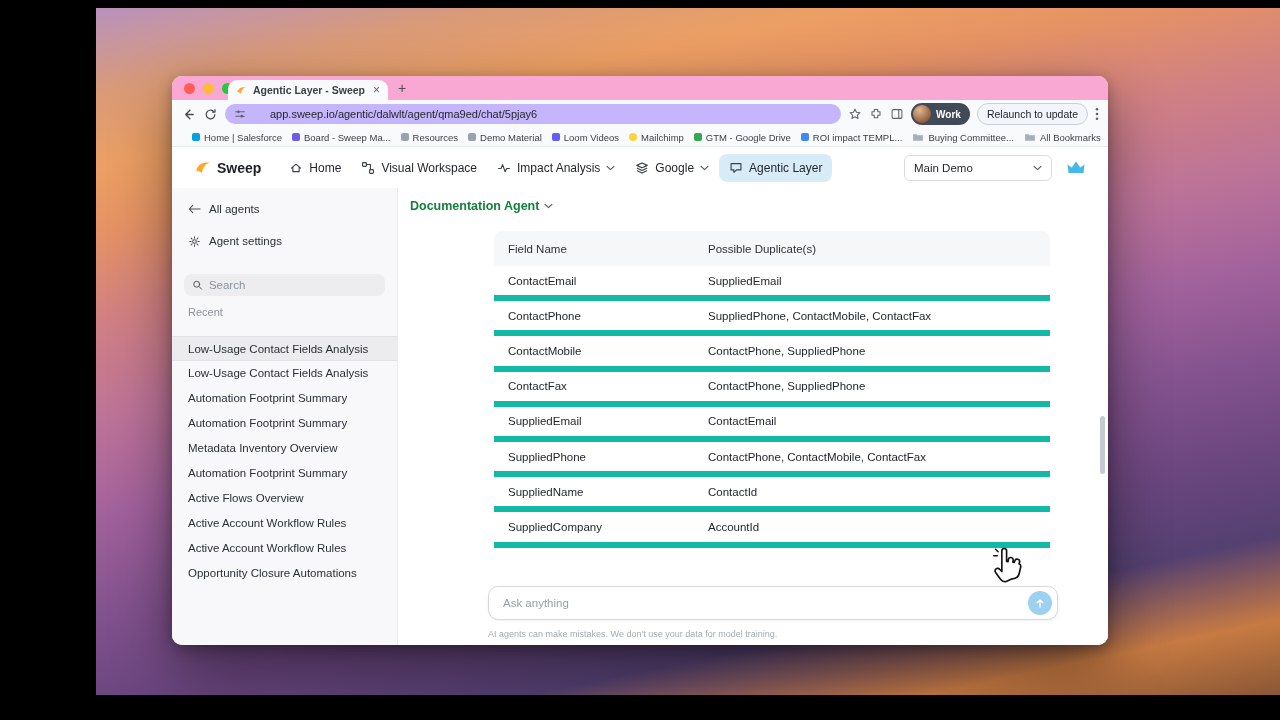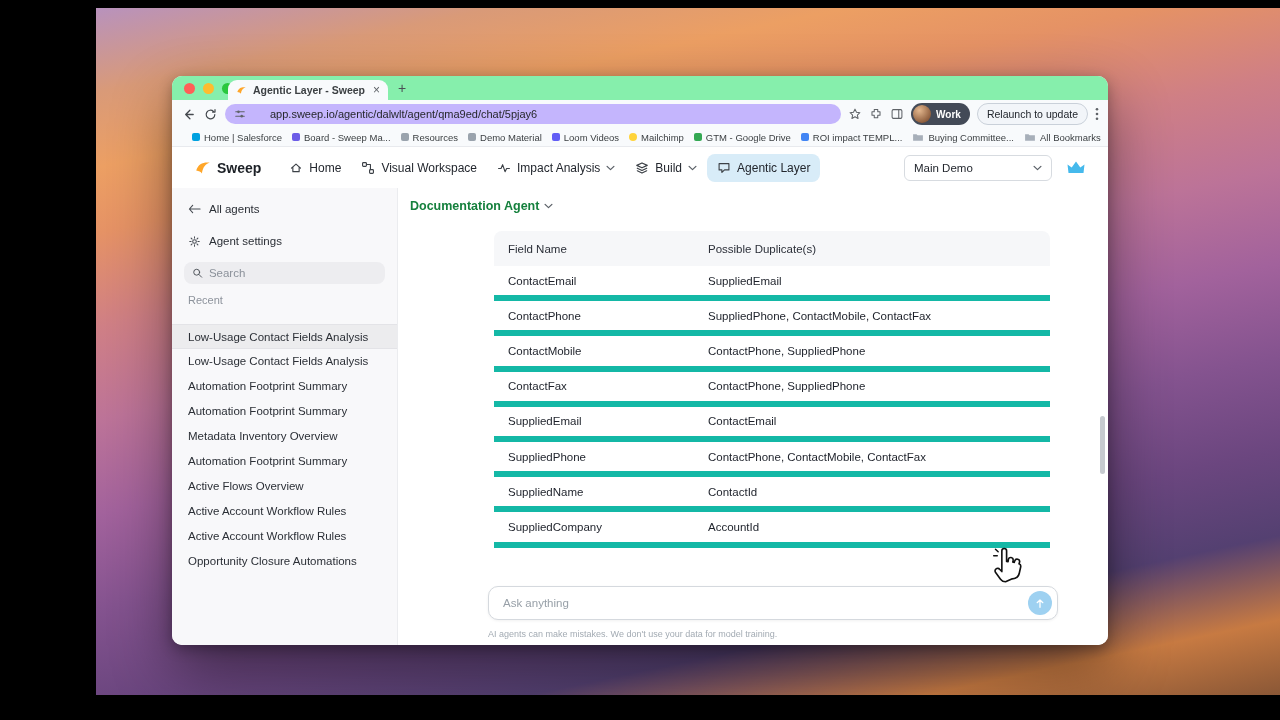--- a/index.html
+++ b/index.html
@@ -13,21 +13,21 @@
         #b892bd 0%, #d99a78 9%, #ec9f63 17%, #e59265 24%,
         #cf7f85 34%, #bc7398 44%, #a2629c 54%, #84538f 64%,
         #6b467f 74%, #544071 83%, #c77a42 92%, #8a5736 100%);
   }
 
   
   .window { position:absolute; left:172px; top:76px; width:936px; height:569px;
     border-radius:10px; overflow:hidden; background:#fff;
     box-shadow:0 24px 60px rgba(0,0,0,.45), 0 4px 14px rgba(0,0,0,.3); }
 
-  .tabstrip { position:relative; height:24px; background:#86efac; }
+  .tabstrip { position:relative; height:24px; background:#f9a8d4; }
   .traffic { position:absolute; left:12px; top:7px; display:flex; gap:8px; }
   .traffic span { width:11px; height:11px; border-radius:50%; display:block; }
   .tl-red{background:#ff5f57}.tl-yellow{background:#febc2e}.tl-green{background:#29c73f}
   .tab { position:absolute; left:56px; top:4px; height:20px; width:160px;
     background:#f8fafc; border-radius:9px 9px 0 0; display:flex; align-items:center; gap:6px; padding:0 8px; }
   .tab-title { font-size:10.5px; color:#3c4043; white-space:nowrap; overflow:hidden; text-overflow:ellipsis; flex:1; font-weight:bold; }
   .tab-close { font-size:12px; color:#5f6368; line-height:1; }
   .newtab { position:absolute; left:226px; top:4px; font-size:14px; color:#4a4f55; }
 
   .toolbar { height:28px; background:#f8fafc; display:flex; align-items:center; gap:7px; padding:0 9px; }
@@ -55,21 +55,21 @@
   .chev { width:9px; height:6px; stroke:#5a6067; stroke-width:1.4; fill:none; stroke-linecap:round; stroke-linejoin:round; }
   .env-select { margin-left:auto; width:148px; height:26px; border:1px solid #d7dbe0; border-radius:6px; display:flex; align-items:center; padding:0 9px; font-size:11.5px; color:#23272e; }
   .env-select .chev { margin-left:auto; }
   .crown { margin-left:14px; display:block; }
 
   
   .appbody { display:flex; height:457px; }
   .sidebar { width:226px; background:#f8f8fa; border-right:1px solid #ebecef; padding-top:8px; overflow:hidden; }
   .side-link { height:26px; display:flex; align-items:center; gap:8px; padding:0 16px; font-size:11.5px; color:#2b2f36; white-space:nowrap; }
   .sic { stroke:#474c53; stroke-width:1.2; fill:none; stroke-linecap:round; stroke-linejoin:round; display:block; }
-  .searchbox { margin:8px 12px 6px; height:22px; background:#ededf0; border-radius:8px; display:flex; align-items:center; gap:6px; padding:0 8px; }
+  .searchbox { margin:20px 12px 6px; height:22px; background:#ededf0; border-radius:8px; display:flex; align-items:center; gap:6px; padding:0 8px; }
   .searchbox input { border:none; outline:none; background:transparent; font-size:11.5px; color:#2b2f36; width:100%; font-family:inherit; }
   .searchbox input::placeholder { color:#8b919a; }
   .recent-title { margin:10px 16px 18px; font-size:11px; color:#8d939c; }
   .recent-item { height:25px; line-height:25px; padding:0 16px; font-size:11.5px; color:#2b2f36; white-space:nowrap; overflow:hidden; text-overflow:ellipsis; }
   .recent-item.active { background:#ececee; border-top:1px solid #e3e3e7; border-bottom:1px solid #e3e3e7; }
 
   .content { position:relative; flex:1; background:#fff; }
   .agent-title { position:absolute; left:12px; top:11px; display:flex; align-items:center; gap:5px; font-size:12.5px; font-weight:bold; color:#15803d;justify-content:center; }
 
   .dtable { position:absolute; left:96px; top:43px; width:556px; }
@@ -241,21 +241,21 @@
         <svg class="chev" viewBox="0 0 10 6">
             <path d="M1.2 1.2 5 4.8 8.8 1.2"></path>
           </svg>
       </div>
       <div class="navitem">
         <svg class="nic" viewBox="0 0 16 16">
             <path d="M8 2.2 14 5 8 7.8 2 5z"></path>
             <path d="M2.6 8.2 8 10.8l5.4-2.6"></path>
             <path d="M2.6 11.2 8 13.8l5.4-2.6"></path>
           </svg>
-        <span>Build</span>
+        <span>Google</span>
         <svg class="chev" viewBox="0 0 10 6">
             <path d="M1.2 1.2 5 4.8 8.8 1.2"></path>
           </svg>
       </div>
       <div class="navitem active">
         <svg class="nic" viewBox="0 0 16 16">
             <path d="M2.4 3h11.2v7.2H8.6L5.6 13v-2.8H2.4z"></path>
           </svg>
         <span>Agentic Layer</span>
       </div>

